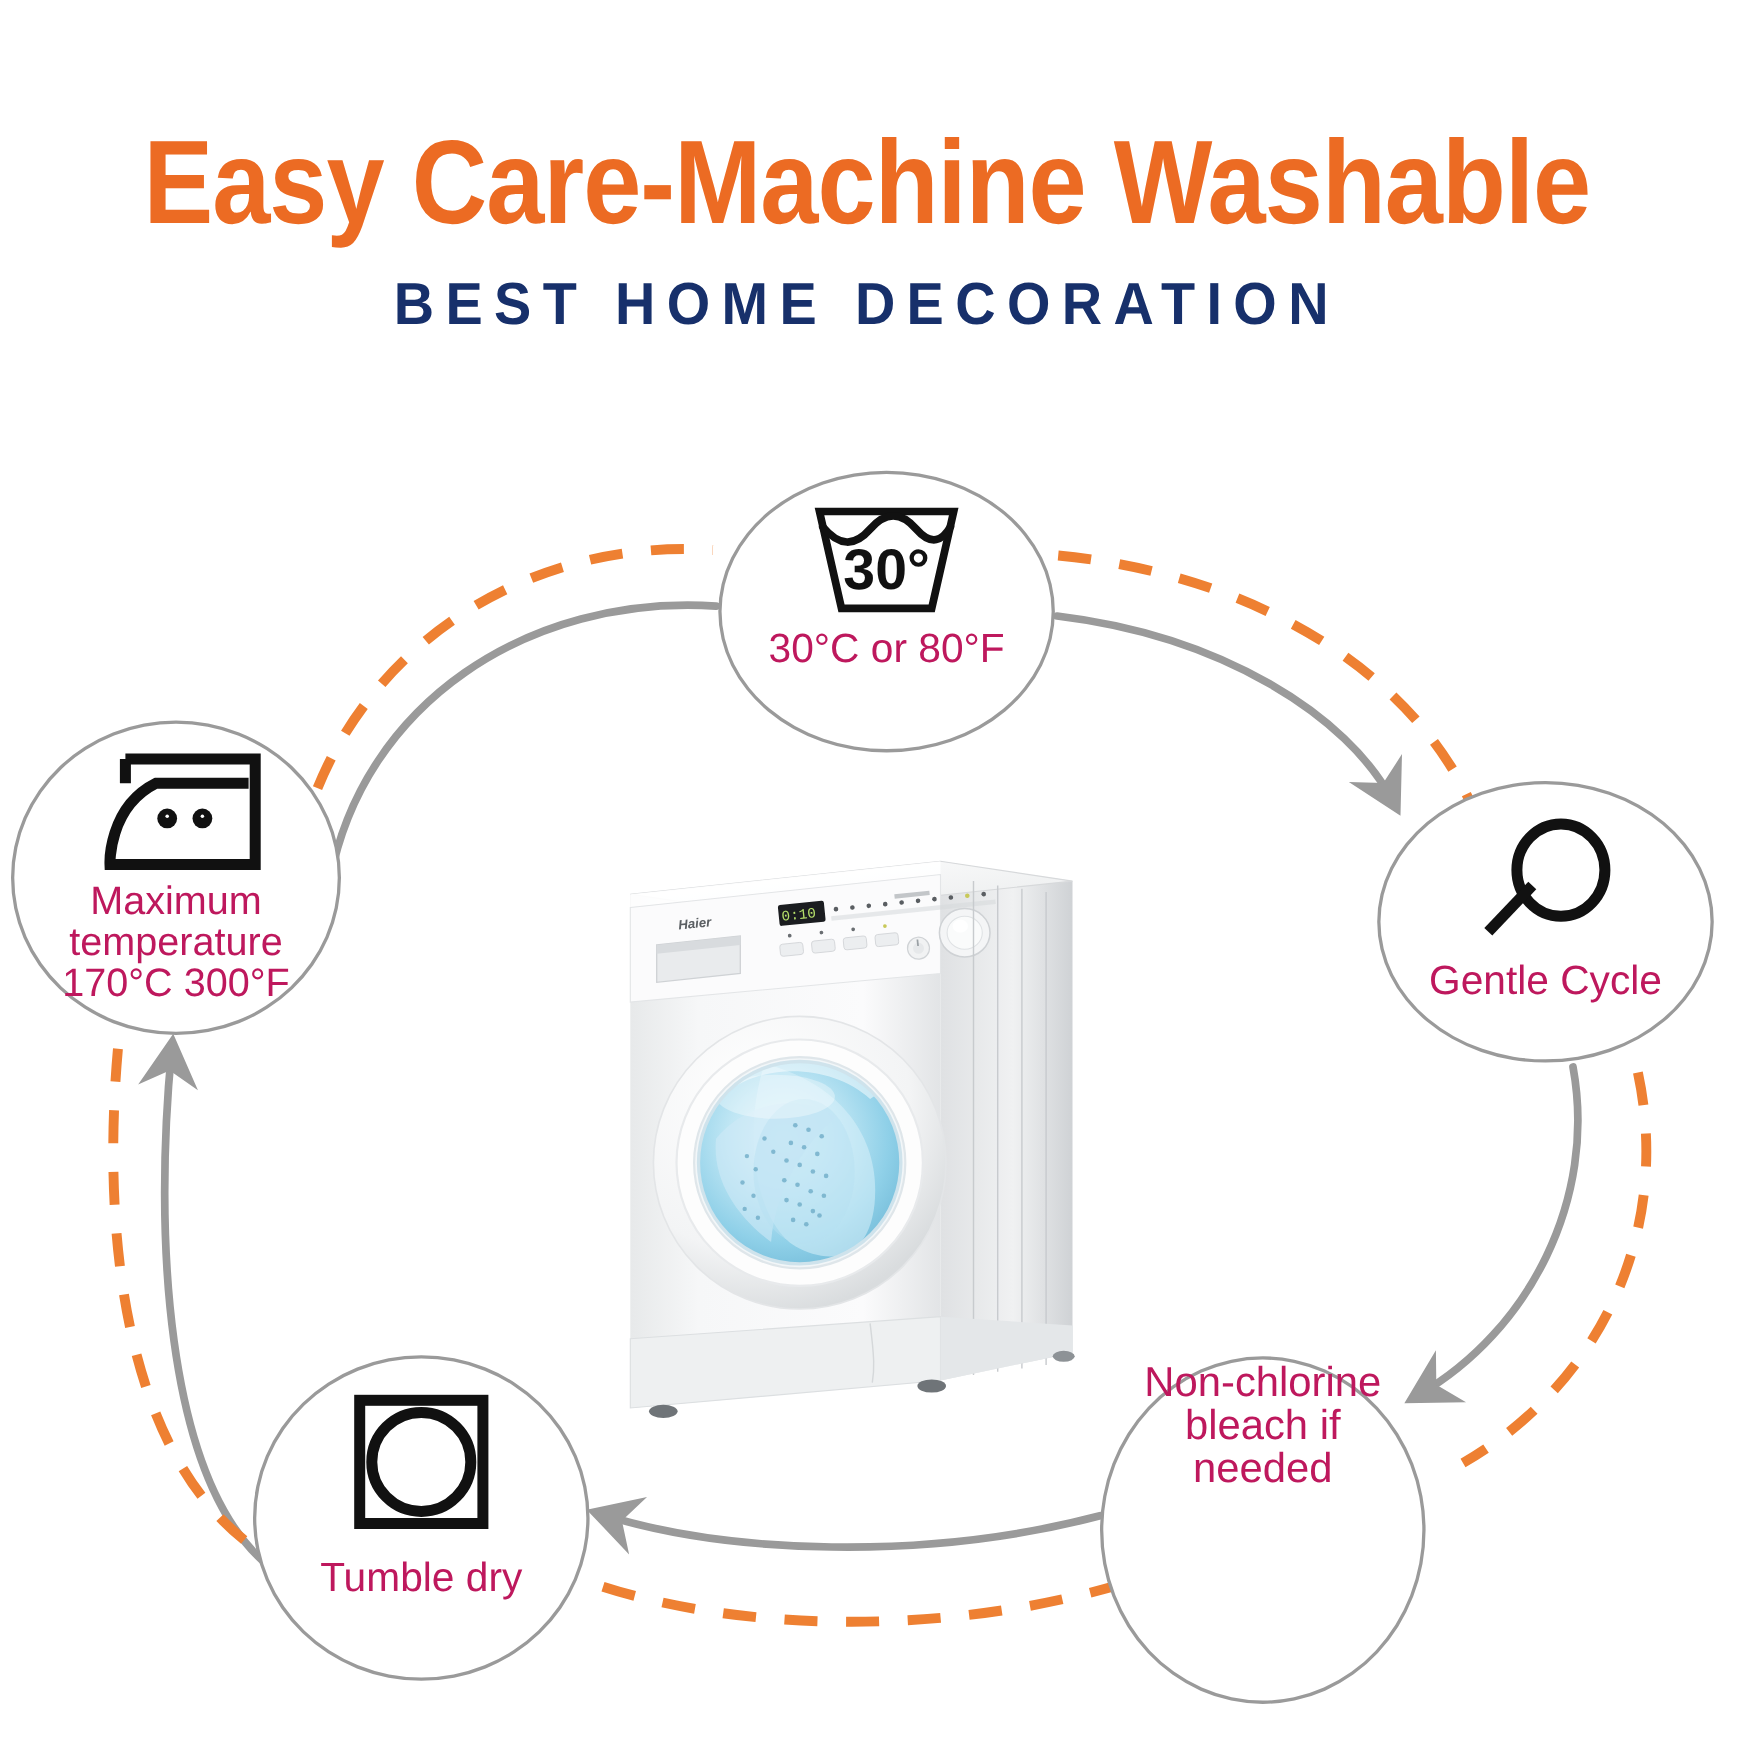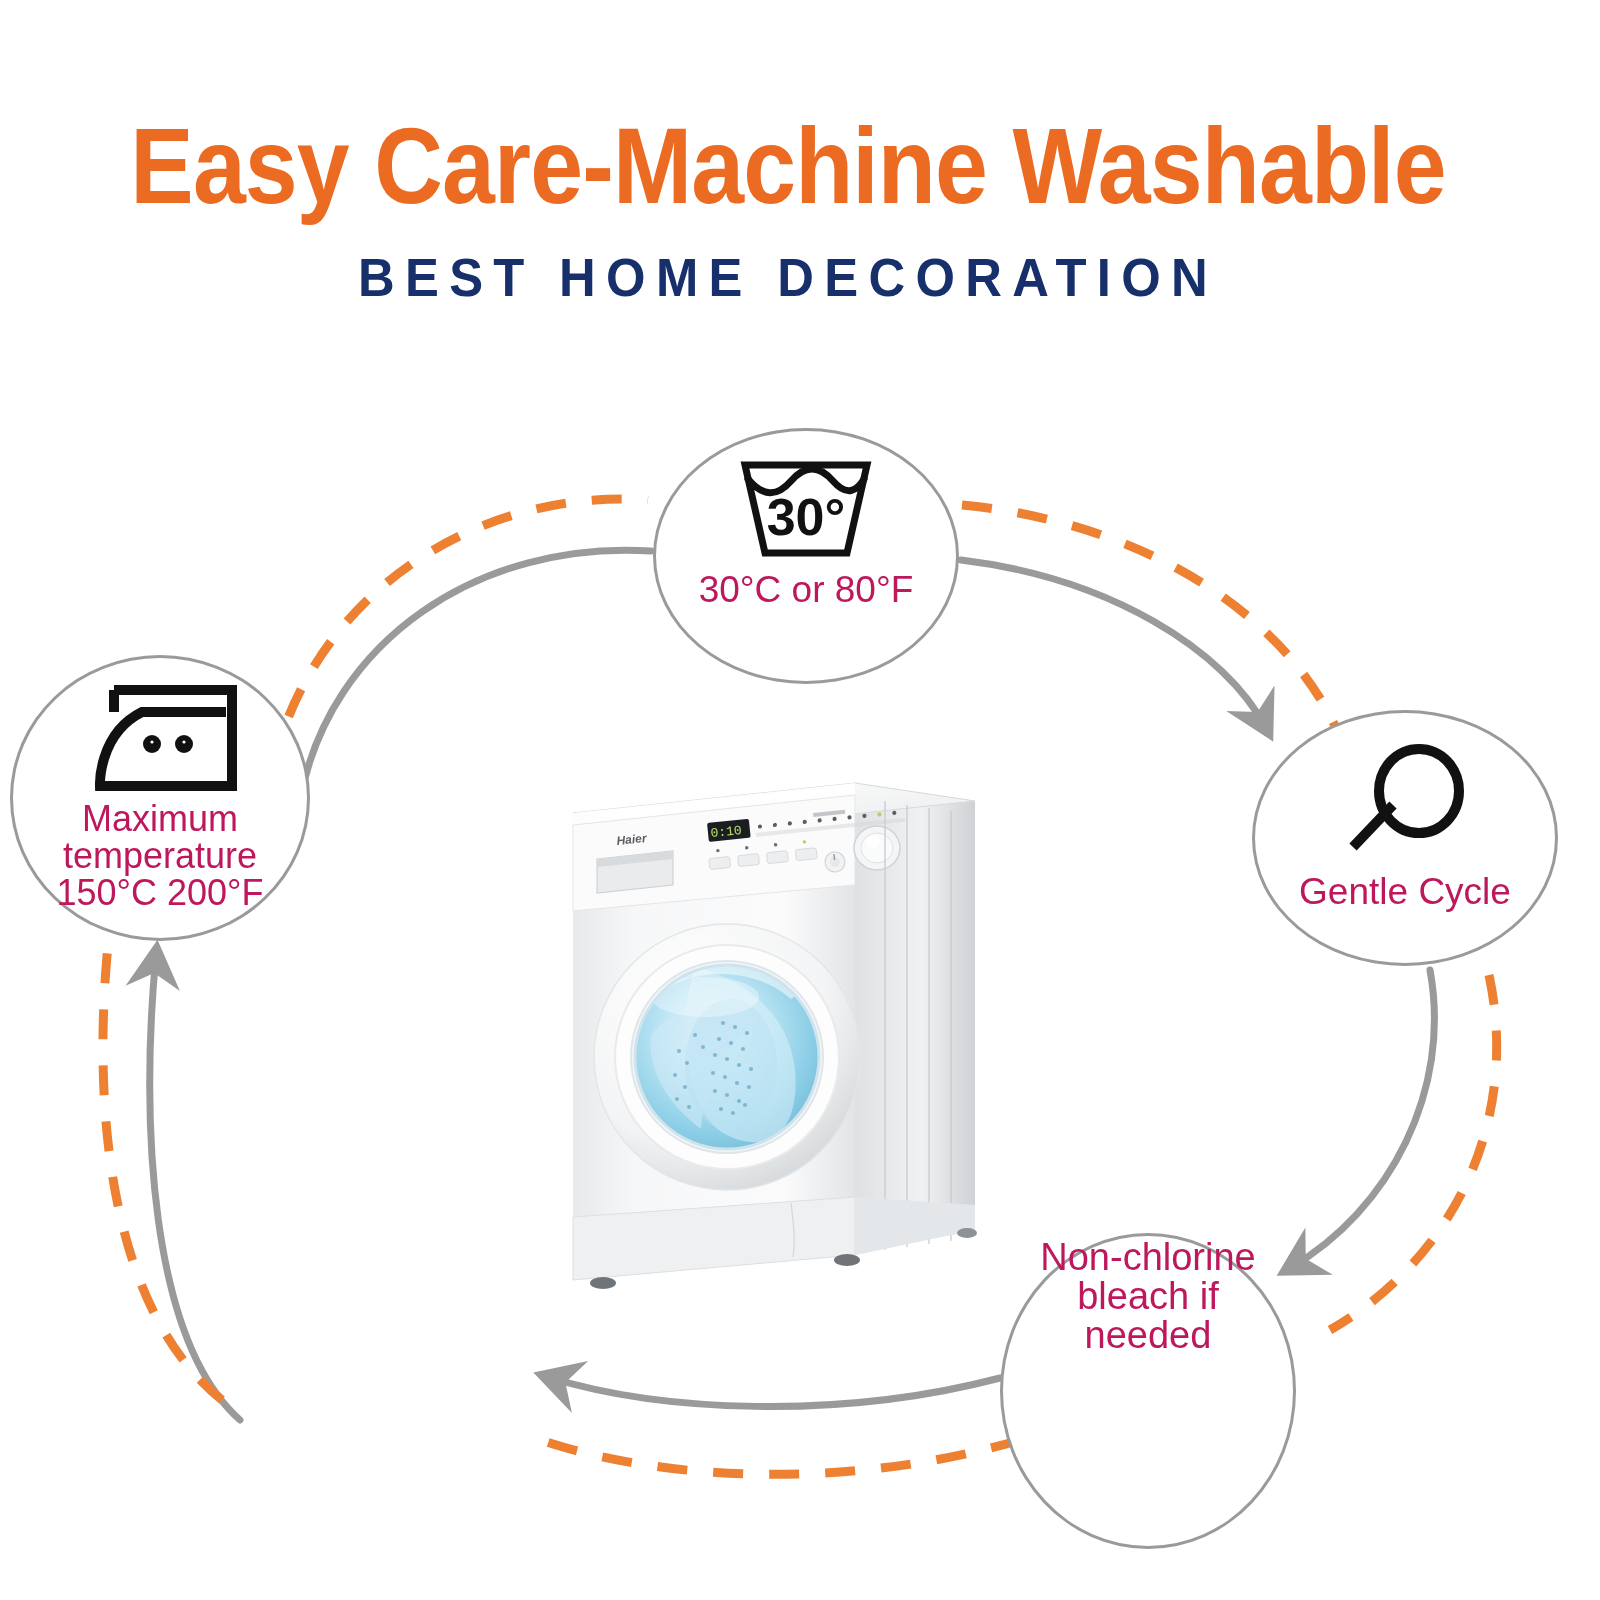--- a/index.html
+++ b/index.html
@@ -329,30 +329,39 @@
     </div>
     <div class="node-label">Gentle Cycle</div>
   </div>
 
   <div class="node" id="node-bleach">
     <div class="node-label">Non-chlorine
 bleach if
 needed</div>
   </div>
 
+  <div class="node" id="node-tumble">
+    <div class="node-icon">
+      <svg width="128" height="128" viewBox="0 0 128 128">
+        <rect x="8" y="8" width="112" height="112" fill="none" stroke="#111111" stroke-width="10"></rect>
+        <circle cx="64" cy="64" r="45" fill="none" stroke="#111111" stroke-width="10"></circle>
+      </svg>
+    </div>
+    <div class="node-label">Tumble dry</div>
+  </div>
 
   <div class="node" id="node-iron">
     <div class="node-icon">
       <svg width="160" height="112" viewBox="0 0 160 112">
         <path d="M 34,8 L 152,8 L 152,104 L 20,104 C 20,104 18,52 62,30 L 146,30" fill="none" stroke="#111111" stroke-width="10" stroke-linejoin="miter"></path>
         <path d="M 34,8 L 34,30" fill="none" stroke="#111111" stroke-width="10"></path>
         <circle cx="72" cy="62" r="9" fill="#111111"></circle>
         <circle cx="104" cy="62" r="9" fill="#111111"></circle>
         <circle cx="72" cy="60" r="1.6" fill="#ffffff"></circle>
         <circle cx="104" cy="60" r="1.6" fill="#ffffff"></circle>
       </svg>
     </div>
     <div class="node-label">Maximum
 temperature
-150°C 200°F</div>
+170°C 300°F</div>
   </div>
 
 </div>
 
 </body></html>

